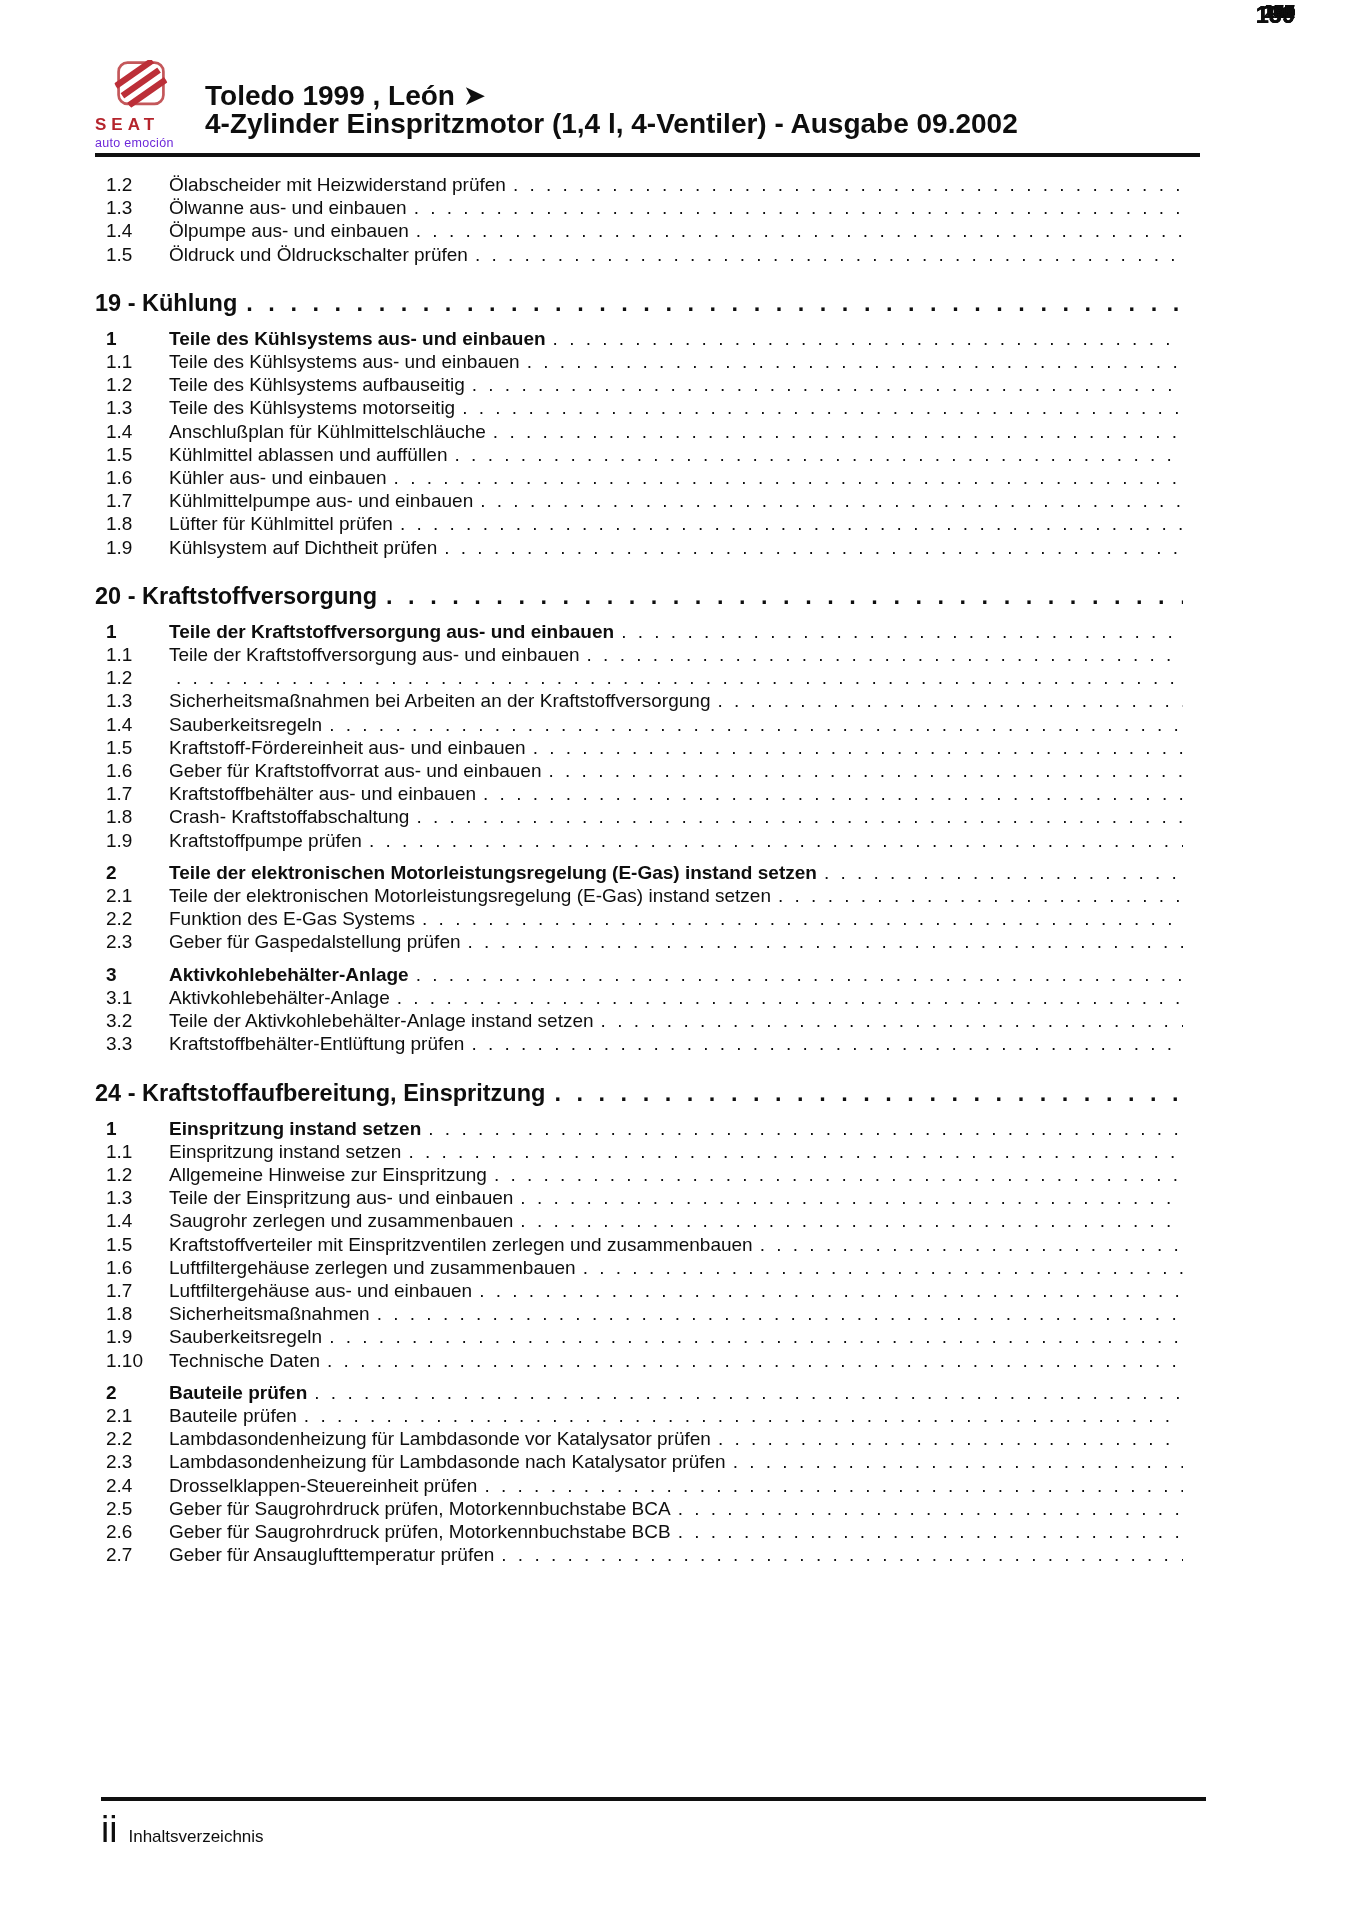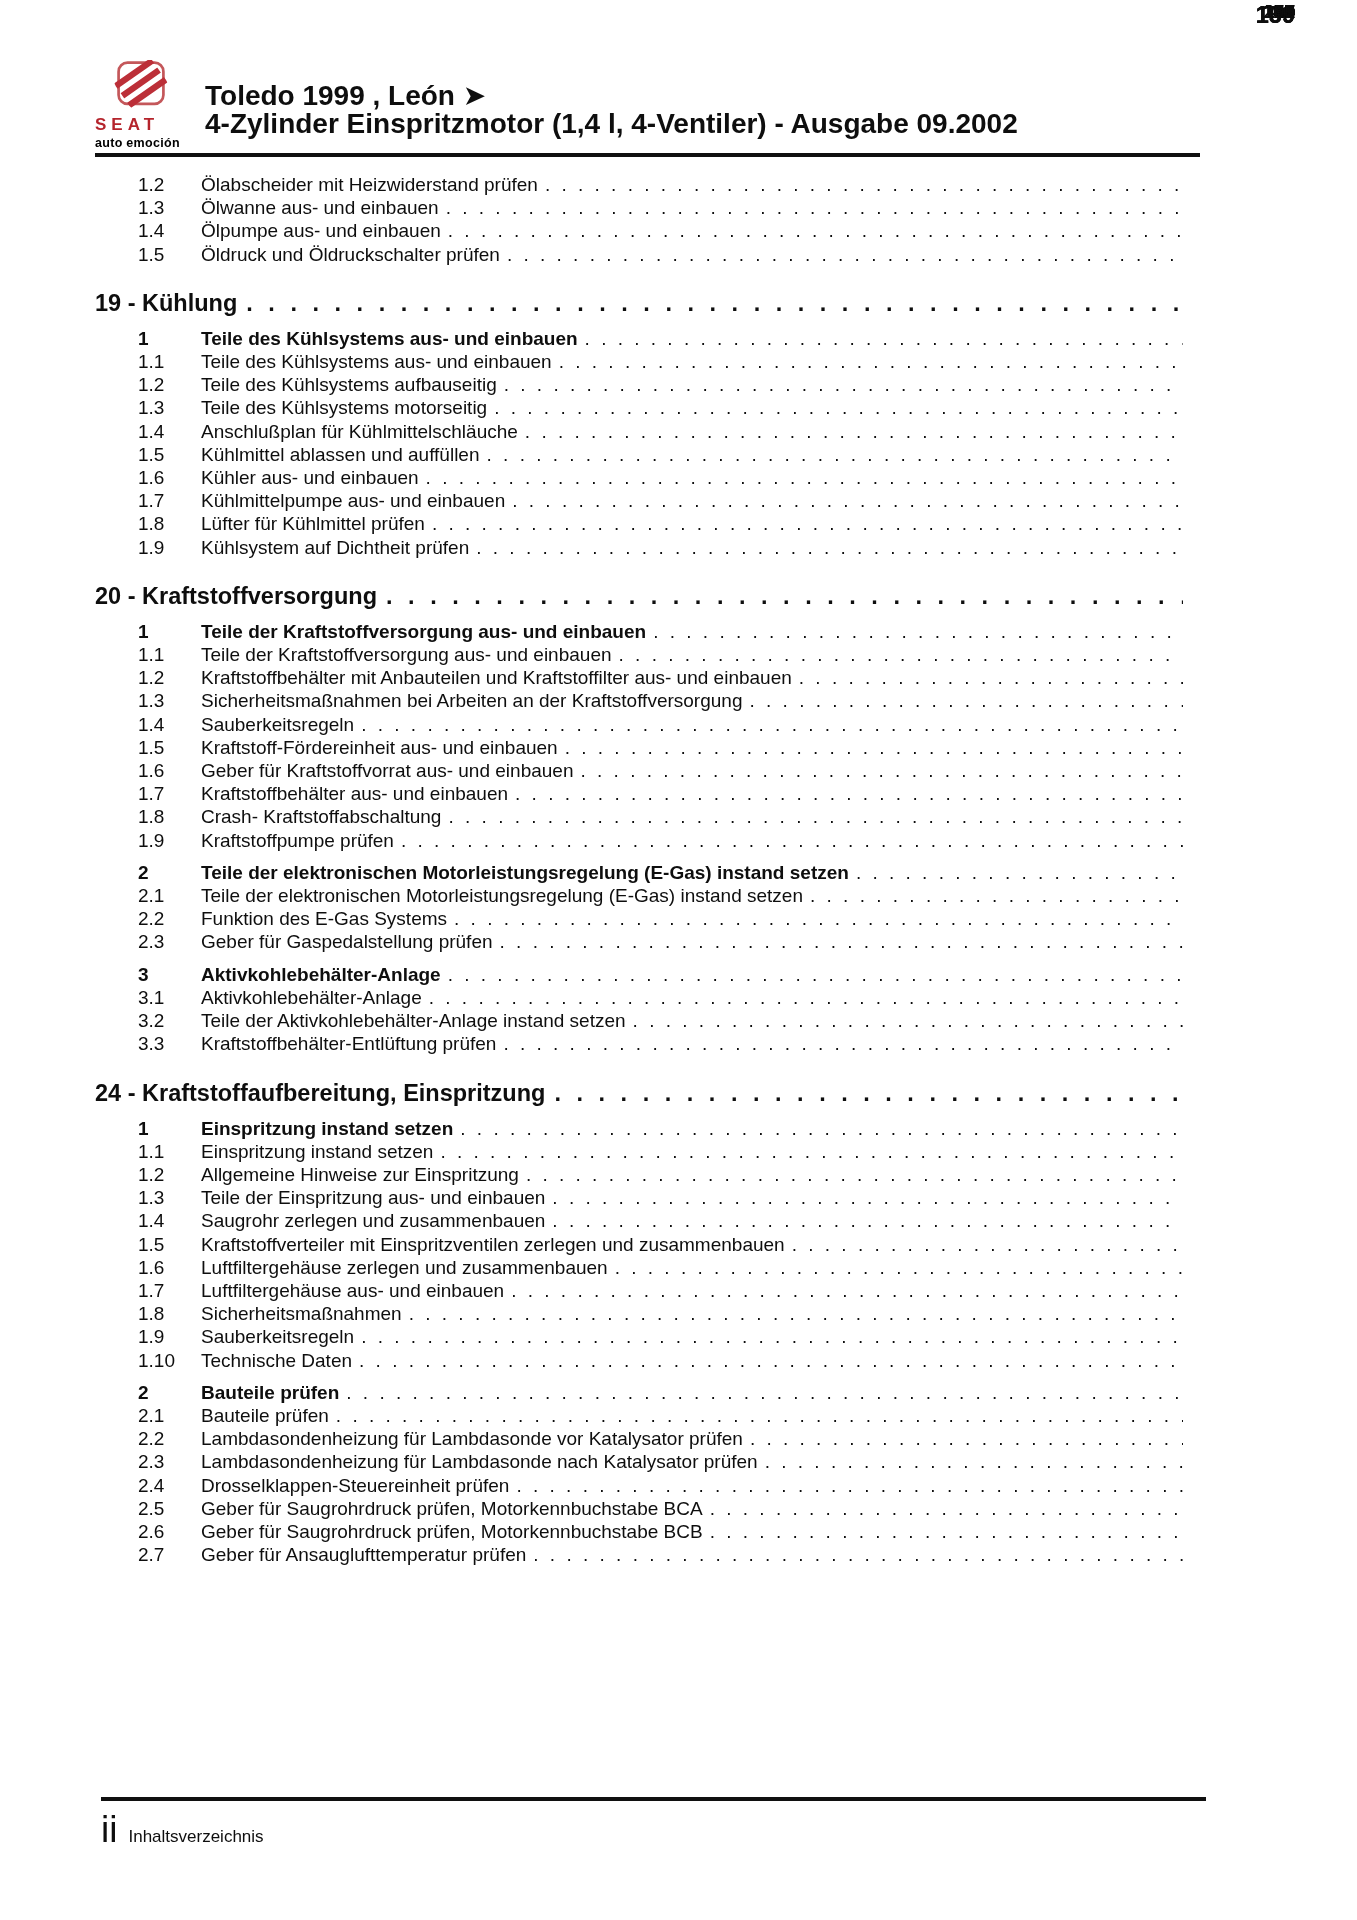--- a/index.html
+++ b/index.html
@@ -9,29 +9,29 @@
     font-family:"Liberation Sans","DejaVu Sans",sans-serif;
     color:#0e0e0e;
   }
   .page { position:absolute; left:95px; top:0; width:1105px; }
 
   
   .header { display:flex; align-items:flex-start; padding-top:60px; }
   .brand { width:92px; flex:none; }
   .logo { display:block; margin:0 auto; width:58px; height:52px; }
   .wordmark { color:#b5242c; font-weight:bold; font-size:17px; letter-spacing:5px; margin-top:3px; }
-  .tagline { color:#000000; font-size:12.5px; margin-top:1px; letter-spacing:0.3px;font-weight:bold; }
+  .tagline { color:#6d28d9; font-size:12.5px; margin-top:1px; letter-spacing:0.3px; }
   .htext { margin-left:18px; padding-top:22px; }
   .h1, .h2 { font-weight:bold; font-size:28px; line-height:28px; white-space:nowrap; }
   .rule { border-top:4px solid #101010; margin-top:3px; }
 
   
   .toc { margin-top:16px; font-size:19px; padding-right:14px; }
   .row { display:flex; align-items:baseline; line-height:23.2px; }
-  .row .num { flex:none; margin-left:43px; width:63px; }
+  .row .num { flex:none; margin-left:11px; width:63px; }
   .row .title { flex:none; white-space:nowrap; }
   .leader { flex:1 1 auto; min-width:10px; overflow:hidden; white-space:nowrap;
             margin-left:7px; margin-right:3px; word-spacing:6px; }
   .leader::after { content:". . . . . . . . . . . . . . . . . . . . . . . . . . . . . . . . . . . . . . . . . . . . . . . . . . . . . . . . . . . . . . . . . . . . . . . . . . . . . . . . . . . . . . . . . . . . . . . . . . . . . . . . . . . . . . . ."; }
   .row .page { flex:none; min-width:36px; text-align:right; }
   .row.bold { margin-top:9px; }
   .row.bold .num, .row.bold .title, .row.bold .page { font-weight:bold; }
 
   .sect { display:flex; align-items:baseline; font-weight:bold; font-size:23.5px;
           line-height:30px; margin-top:22px; margin-bottom:8px; }
@@ -179,21 +179,20 @@
         <span class="page">130</span>
       </div>
       <div class="row">
         <span class="num">1.1</span>
         <span class="title">Teile der Kraftstoffversorgung aus- und einbauen</span>
         <span class="leader"></span>
         <span class="page">130</span>
       </div>
       <div class="row">
         <span class="num">1.2</span>
-        <span class="title">Kraftstoffbehälter mit Anbauteilen und Kraftstoffilter aus- und einbauen</span>
         <span class="leader"></span>
         <span class="page">131</span>
       </div>
       <div class="row">
         <span class="num">1.3</span>
         <span class="title">Sicherheitsmaßnahmen bei Arbeiten an der Kraftstoffversorgung</span>
         <span class="leader"></span>
         <span class="page">137</span>
       </div>
       <div class="row">

